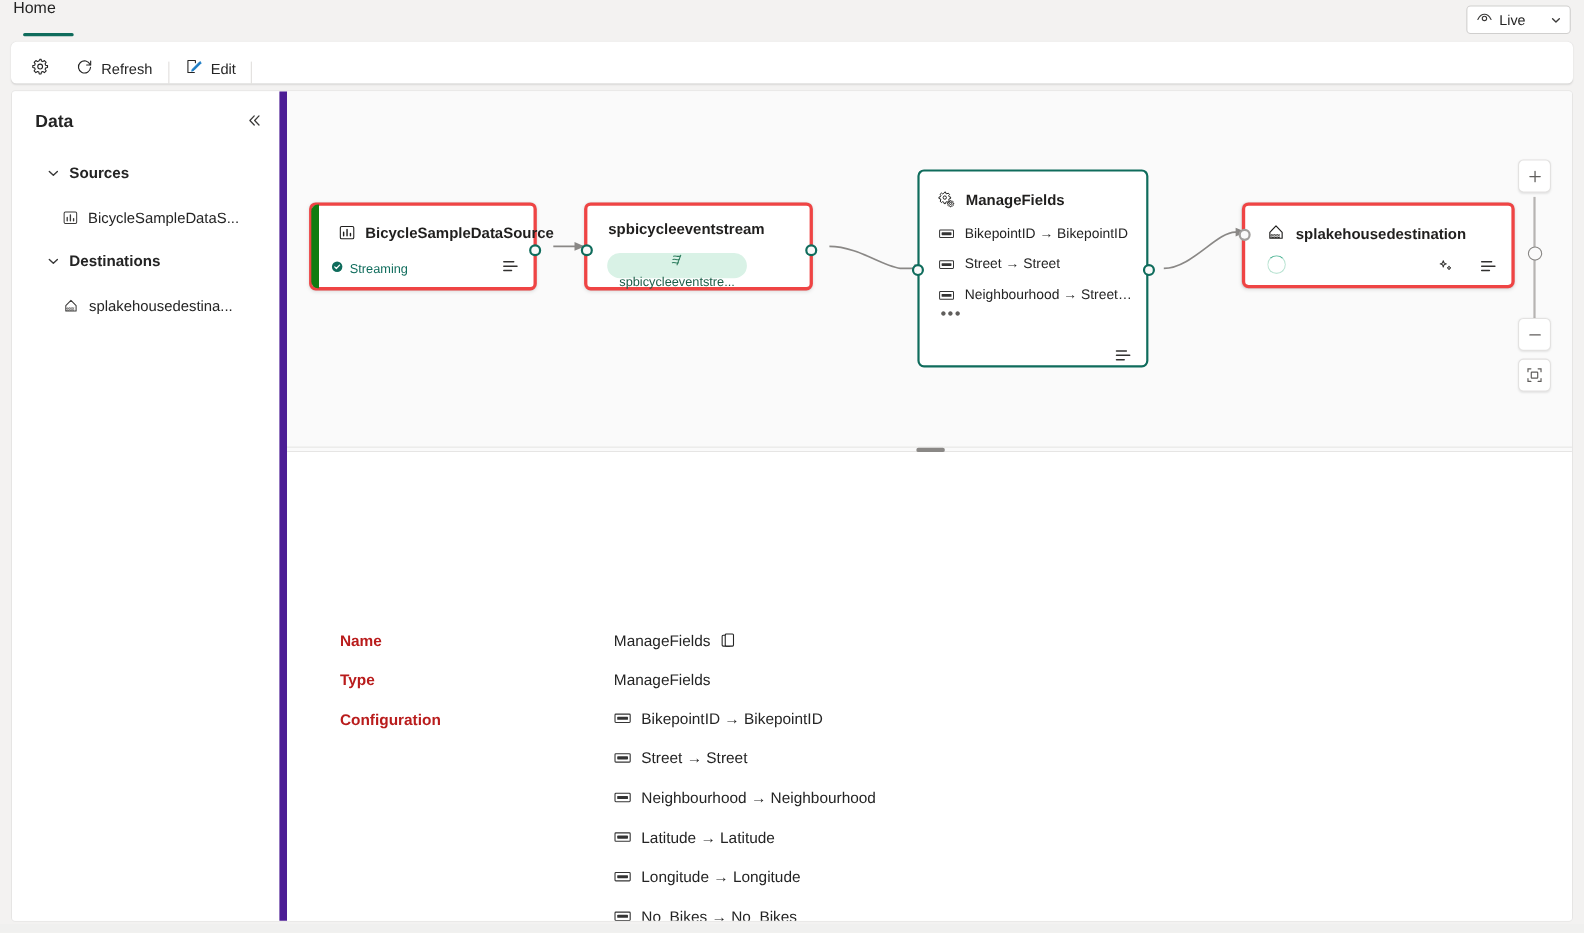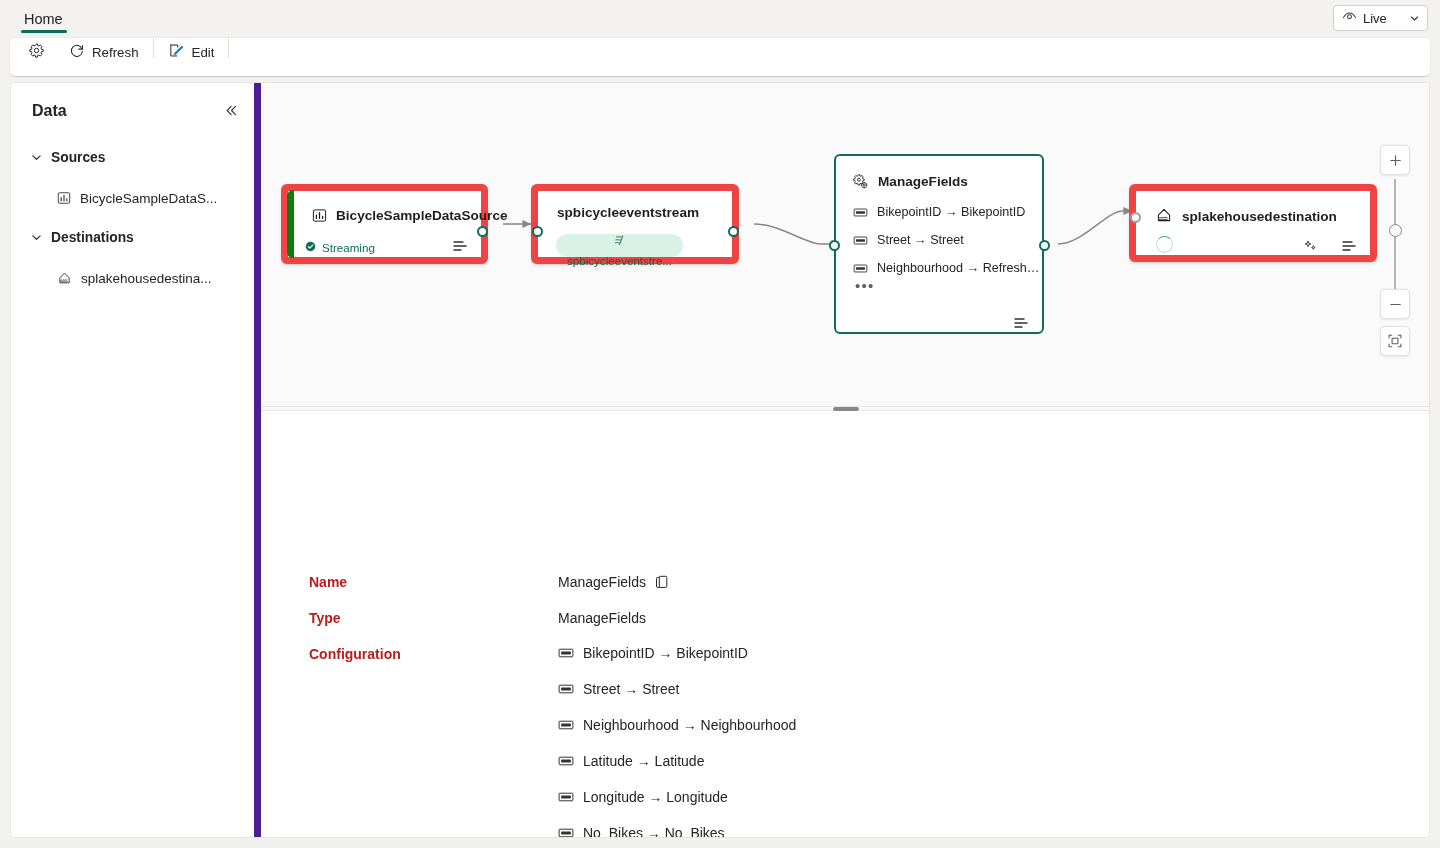--- a/index.html
+++ b/index.html
@@ -14,22 +14,22 @@
     width: 1440px; height: 848px;
     background: #f3f2f1;
   }
 
   
   .tabstrip {
     position: absolute; left: 0; top: 0; width: 1440px; height: 37px;
     background: #f3f2f1;
   }
   .tab {
-    position: absolute; left: 16px; top: 0; height: 37px;
-    display: flex; align-items: center; padding: 0 8px;
+    position: absolute; left: 4px; top: 0; height: 37px;
+    display: flex; align-items: flex-start; padding: 0 8px;
     font-size: 14.5px; color: #242424; font-weight: 400;
   }
   .tab-underline {
     position: absolute; left: 21px; top: 30px; width: 46px; height: 2.6px;
     background: #0f6c5c; border-radius: 2px;
   }
   .live-pill {
     position: absolute; right: 12px; top: 5px;
     height: 26px; width: 95px;
     border: 1px solid #d0cfce; border-radius: 4px;
@@ -40,21 +40,21 @@
   }
   .live-pill .lbl { flex: 1; }
 
   
   .cmdbar {
     position: absolute; left: 10px; top: 38px;
     width: 1420px; height: 38px;
     background: #ffffff;
     border-radius: 5px;
     box-shadow: 0 0.6px 1.8px rgba(0,0,0,0.10), 0 0.3px 0.9px rgba(0,0,0,0.07);
-    display: flex; align-items: flex-start;
+    display: flex; align-items: flex-end;
     padding-left: 10px;
   }
   .cmd-btn {
     display: flex; align-items: center; gap: 7px;
     height: 28px; padding: 0 9px; border-radius: 4px;
     font-size: 13.3px; color: #242424; cursor: default;
   }
   .cmd-sep { width: 1px; height: 20px; background: #e1dfdd; margin: 0 5px; }
 
   
@@ -77,21 +77,21 @@
     position: absolute; left: 21px; top: 19px;
     font-size: 16px; font-weight: 700; color: #242424;
   }
   .collapse-btn {
     position: absolute; right: 12px; top: 18px;
     width: 22px; height: 22px;
     display: flex; align-items: center; justify-content: center;
     color: #3b3a39; cursor: default;
   }
   .grp {
-    position: absolute; left: 20px;
+    position: absolute; left: 32px;
     display: flex; align-items: center; gap: 9px;
     font-size: 13.8px; font-weight: 700; color: #242424; justify-content: center;
   }
   .grp .chev { color: #393939; display: flex; }
   .leaf {
     position: absolute; left: 46px;
     display: flex; align-items: flex-start; gap: 9px;
     font-size: 13.5px; color: #242424;
     white-space: nowrap;
   }
@@ -102,21 +102,21 @@
     position: absolute; left: 250px; top: 0;
     width: 1169px; height: 323px;
     background: #fafafa;
     overflow: hidden;
   }
   .canvas-edges { position: absolute; left: 0; top: 0; }
 
   .node {
     position: absolute;
     background: #ffffff;
-    border: 7px solid #ef4444;
+    border: 3px solid #ef4444;
     border-radius: 6px;
     box-shadow: 0 1.2px 3.6px rgba(0,0,0,0.10), 0 0.3px 0.9px rgba(0,0,0,0.07);
   }
   .node.selected {
     border: 2px solid #0f6c5c;
     box-shadow: none;
   }
   .node .accent {
     position: absolute; left: -1px; top: -1px; bottom: -1px; width: 7px;
     background: #107c10;
@@ -449,21 +449,21 @@
           <span>Street → Street</span>
         </div>
 
         <div class="fieldrow" style="left:17px; top:105px; width:186px; overflow:hidden;">
           <span class="fic">
             <svg width="15" height="11" viewBox="0 0 16 12" fill="none" stroke="#343434" stroke-width="1">
               <rect x="1.1" y="2.2" width="13.8" height="7.6" rx="0.8"></rect>
               <rect x="3.1" y="4.6" width="9.8" height="2.8" rx="0.6" fill="#343434" stroke="none"></rect>
             </svg>
           </span>
-          <span>Neighbourhood → Refresh…</span>
+          <span>Neighbourhood → Street…</span>
         </div>
 
         <div class="ellipsis-row" style="left:19px; top:126px;">•••</div>
 
         <div class="menu-ic" style="right:13px; top:160px;">
           <svg width="16" height="14" viewBox="0 0 16 14" stroke="#323130" stroke-width="1.35" stroke-linecap="round">
             <path d="M2 3 L11 3"></path>
               <path d="M2 7 L14 7"></path>
               <path d="M2 11 L9 11"></path>
           </svg>

